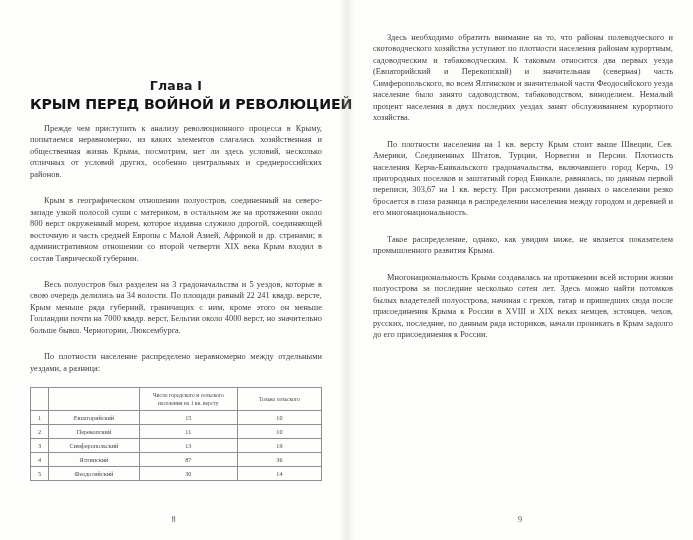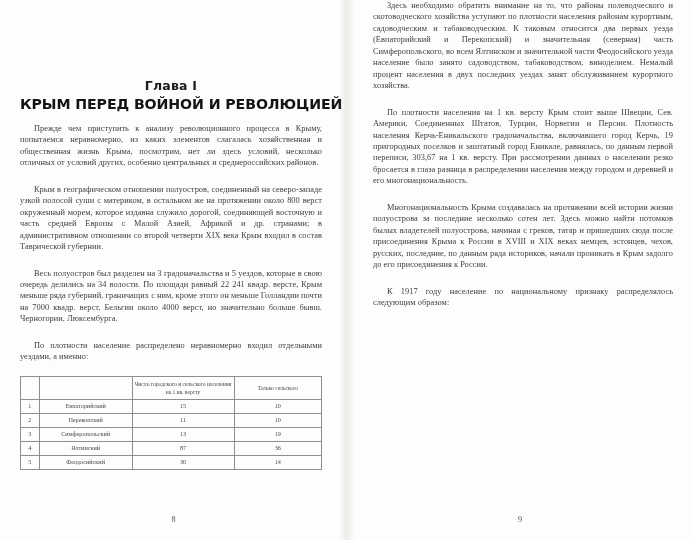--- a/index.html
+++ b/index.html
@@ -22,25 +22,25 @@
     display: flex;
     box-sizing: border-box;
   }
   .page {
     position: relative;
     box-sizing: border-box;
     height: 540px;
   }
   .page-left {
     width: 347px;
-    padding: 18px 25px 0 20px;
+    padding: 18px 25px 0 30px;
   }
   .page-right {
     width: 346px;
-    padding: 0 20px 0 26px;
+    padding: 32px 20px 0 26px;
   }
   .gutter-shade {
     position: absolute;
     left: 339px;
     top: 0;
     width: 16px;
     height: 540px;
     background: linear-gradient(to right, rgba(225,223,218,0) 0%, rgba(205,202,196,0.33) 48%, rgba(225,223,218,0) 100%);
     pointer-events: none;
   }
@@ -122,21 +122,21 @@
 
   <div class="page page-left">
     <div class="chapter-head">
       <div class="chapter-num">Глава I</div>
       <div class="chapter-title">КРЫМ ПЕРЕД ВОЙНОЙ И РЕВОЛЮЦИЕЙ</div>
     </div>
 
     <p class="body">Прежде чем приступить к анализу революционного процесса в Крыму, попытаемся неравномерно, из каких элементов слагалась хозяйственная и общественная жизнь Крыма, посмотрим, нет ли здесь условий, несколько отличных от условий других, особенно центральных и среднероссийских районов.</p>
     <p class="body">Крым в географическом отношении полуостров, соединенный на северо-западе узкой полосой суши с материком, в остальном же на протяжении около 800 верст окруженный морем, которое издавна служило дорогой, соединяющей восточную и часть средней Европы с Малой Азией, Африкой и др. странами; в административном отношении со второй четверти XIX века Крым входил в состав Таврической губернии.</p>
     <p class="body">Весь полуостров был разделен на 3 градоначальства и 5 уездов, которые в свою очередь делились на 34 волости. По площади равный 22 241 квадр. версте, Крым меньше ряда губерний, граничащих с ним, кроме этого он меньше Голландии почти на 7000 квадр. верст, Бельгии около 4000 верст, но значительно больше бывш. Черногории, Люксембурга.</p>
-    <p class="body">По плотности население распределено неравномерно входил отдельными уездами, а именно:</p>
+    <p class="body">По плотности население распределено неравномерно между отдельными уездами, а разница:</p>
 
     <table class="pop-table">
       <thead>
         <tr>
           <th class="idx"></th>
           <th class="name"></th>
           <th class="num">Число городского и сельского населения на 1 кв. версту</th>
           <th class="num2">Только сельского</th>
         </tr>
       </thead>
@@ -173,20 +173,20 @@
         </tr>
       </tbody>
     </table>
 
     <div class="folio folio-left">8</div>
   </div>
 
   <div class="page page-right col-right">
     <p class="body">Здесь необходимо обратить внимание на то, что районы полеводческого и скотоводческого хозяйства уступают по плотности населения районам курортным, садоводческим и табаководческим. К таковым относится два первых уезда (Евпаторийский и Перекопский) и значительная (северная) часть Симферопольского, во всем Ялтинском и значительной части Феодосийского уезда население было занято садоводством, табаководством, виноделием. Немалый процент населения в двух последних уездах занят обслуживанием курортного хозяйства.</p>
     <p class="body">По плотности населения на 1 кв. версту Крым стоит выше Швеции, Сев. Америки, Соединенных Штатов, Турции, Норвегии и Персии. Плотность населения Керчь-Еникальского градоначальства, включавшего город Керчь, 19 пригородных поселков и заштатный город Еникале, равнялась, по данным первой переписи, 303,67 на 1 кв. версту. При рассмотрении данных о населении резко бросается в глаза разница в распределении населения между городом и деревней и его многонациональность.</p>
+    <p class="body">Такое распределение, однако, как увидим ниже, не является показателем промышленного развития Крыма.</p>
     <p class="body">Многонациональность Крыма создавалась на протяжении всей истории жизни полуострова за последние несколько сотен лет. Здесь можно найти потомков былых владетелей полуострова, начиная с греков, татар и пришедших сюда после присоединения Крыма к России в XVIII и XIX веках немцев, эстонцев, чехов, русских, последние, по данным ряда историков, начали проникать в Крым задолго до его присоединения к России.</p>
-    <p class="body">К 1917 году население по национальному признаку распределялось следующим образом:</p>
 
     <div class="folio folio-right">9</div>
   </div>
 
   <div class="gutter-shade"></div>
 </div>
 
 </body></html>

